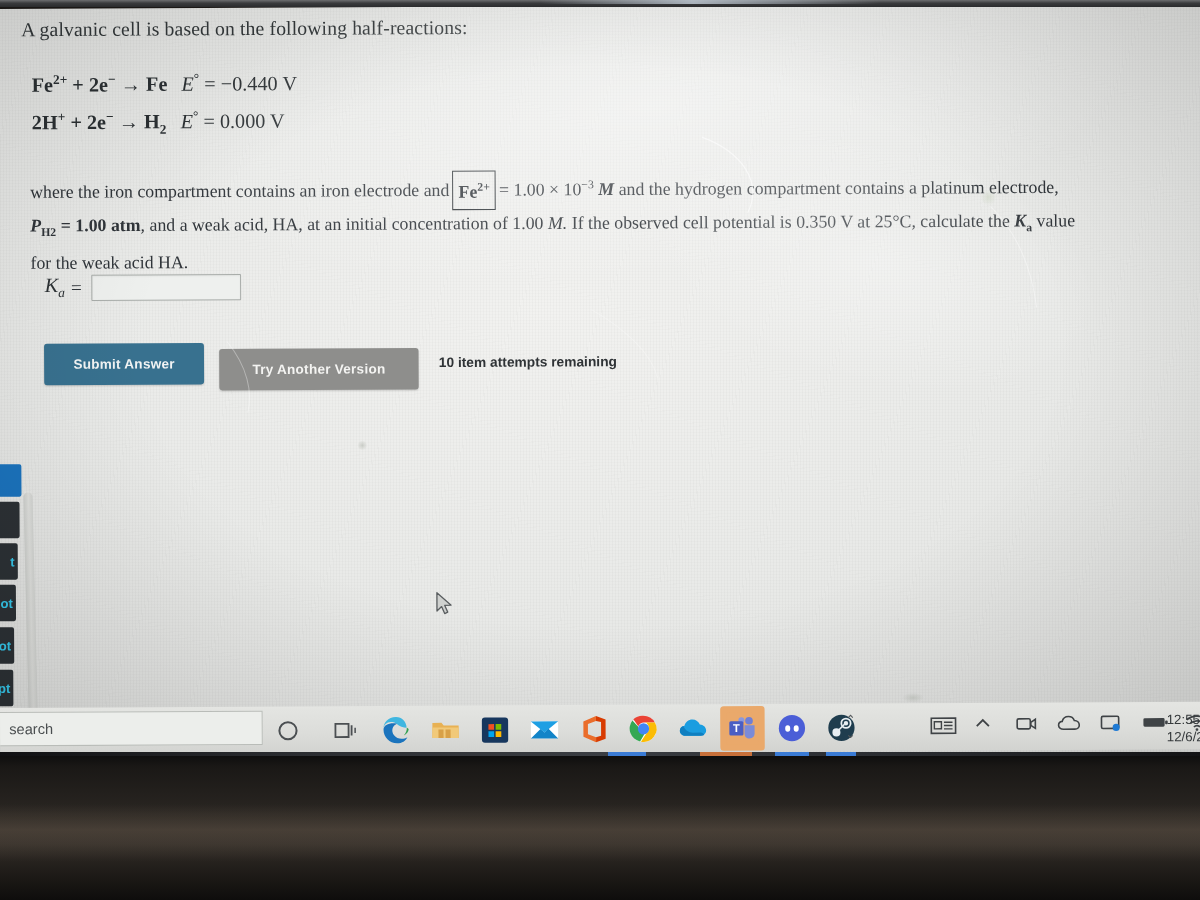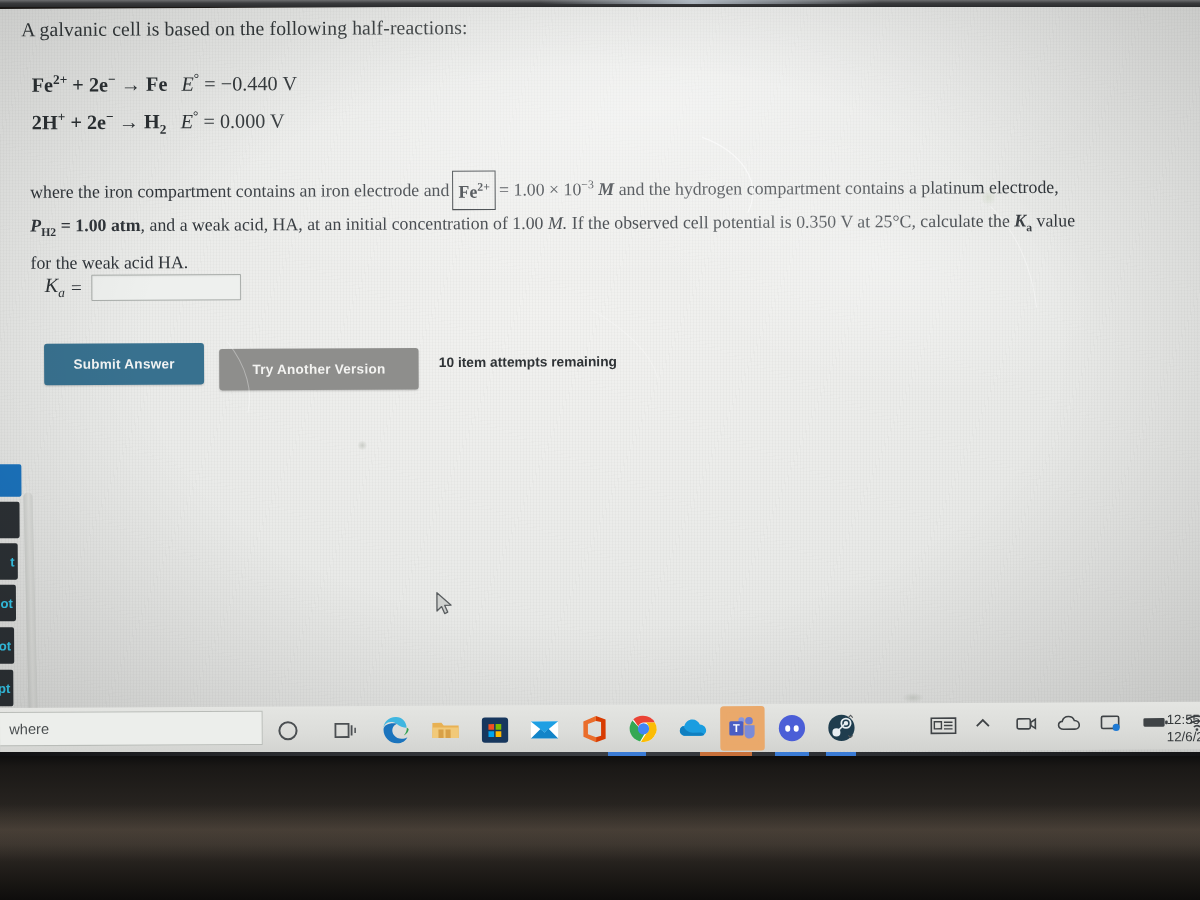--- a/index.html
+++ b/index.html
@@ -328,21 +328,21 @@
     </svg>
 
     <div class="glare"></div>
     <div class="glare2"></div>
     <div class="vignette"></div>
   </div>
 
   <div class="taskbar">
 
     <div class="tb-search">
-      <span>where</span>
+      <span>search</span>
     </div>
 
     <div class="tb-icon tb-cortana">
       <svg width="30" height="30" viewBox="0 0 30 30">
         <circle cx="15" cy="15" r="8.5" fill="none" stroke="#4b4f52" stroke-width="2"></circle>
       </svg>
     </div>
 
     <div class="tb-icon tb-taskview">
       <svg width="30" height="30" viewBox="0 0 30 30">

